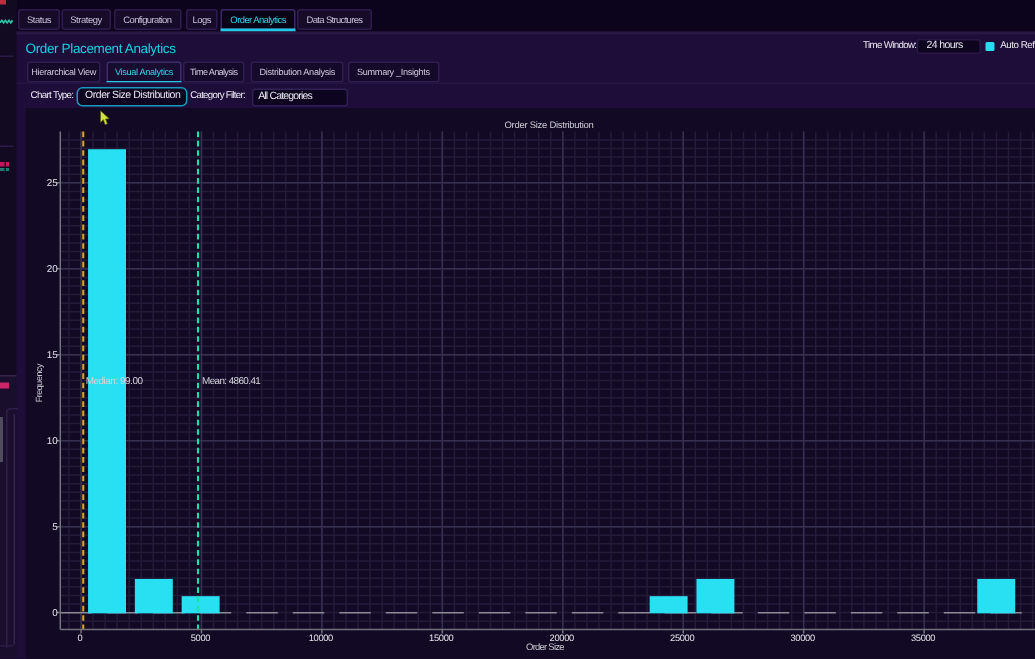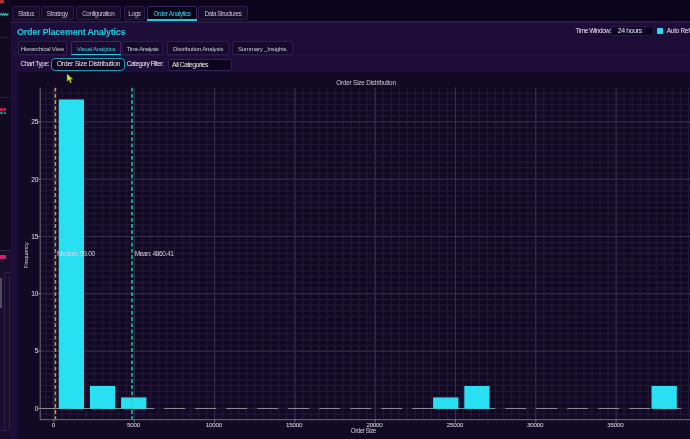--- a/index.html
+++ b/index.html
@@ -34,21 +34,21 @@
   <div class="abs" style="left:11px;top:0;width:679px;height:20.5px;background:#0c041d;"></div>
   <div class="tab" style="left:12.1px;width:27.9px;">Status</div>
   <div class="tab" style="left:40.8px;width:33.1px;">Strategy</div>
   <div class="tab" style="left:75.9px;width:44.7px;letter-spacing:-0.42px;">Configuration</div>
   <div class="tab" style="left:123.8px;width:21.4px;">Logs</div>
   <div class="tab" style="left:147.4px;width:49.4px;background:#0a0417;border-color:#3a2866;color:#2fd5e9;letter-spacing:-0.38px;">Order Analytics</div>
   <div class="abs" style="left:147.4px;top:19.3px;width:49.8px;height:1.7px;background:#22c8e6;"></div>
   <div class="tab" style="left:198.4px;width:49.2px;letter-spacing:-0.44px;">Data Structures</div>
   <div class="abs" style="left:11px;top:21px;width:679px;height:2px;background:#2a1745;"></div>
 
-  <div class="abs" style="left:17px;top:26.5px;width:300px;color:#15cfe2;font-size:9px;font-weight:bold;letter-spacing:-0.24px;">Order Placement Analytics</div>
+  <div class="abs" style="left:17px;top:26.5px;width:300px;color:#15cfe2;font-size:9px;font-weight:normal;letter-spacing:-0.24px;">Order Placement Analytics</div>
   <div class="lbl" style="left:575.4px;top:27.3px;letter-spacing:-0.45px;">Time Window:</div>
   <div class="abs" style="left:610.7px;top:26.2px;width:43.4px;height:9.5px;background:#0d051f;border:1px solid #2a1745;border-radius:2px;box-sizing:border-box;color:#e8e6f0;font-size:7px;line-height:8px;padding-left:6px;letter-spacing:-0.4px;">24 hours</div>
   <div class="abs" style="left:657px;top:28.3px;width:6px;height:5.5px;background:#27dcf0;border-radius:1px;"></div>
   <div class="lbl" style="left:666.8px;top:27.3px;letter-spacing:-0.3px;">Auto Refre</div>
 
   <div class="stab" style="left:17.5px;width:49.9px;">Hierarchical View</div>
   <div class="stab" style="left:71.2px;width:49.7px;background:#190c31;border-color:#3b2b68;color:#2fd5e9;">Visual Analytics</div>
   <div class="abs" style="left:71.2px;top:53.6px;width:49.8px;height:1.6px;background:#22c8e6;"></div>
   <div class="stab" style="left:122px;width:41px;letter-spacing:-0.45px;">Time Analysis</div>
   <div class="stab" style="left:167.2px;width:61.9px;letter-spacing:-0.2px;">Distribution Analysis</div>

